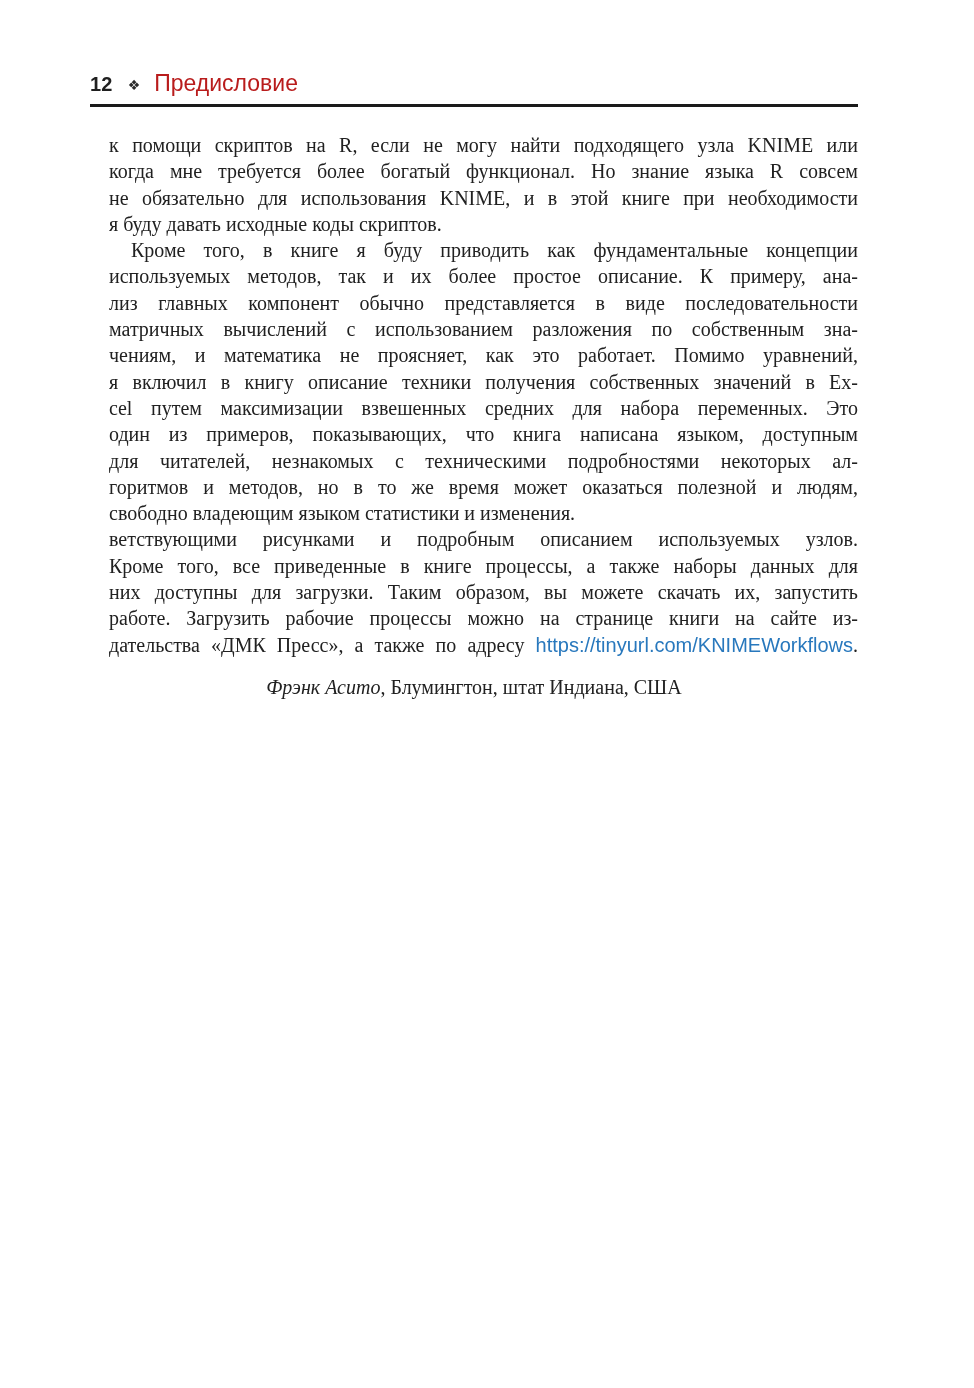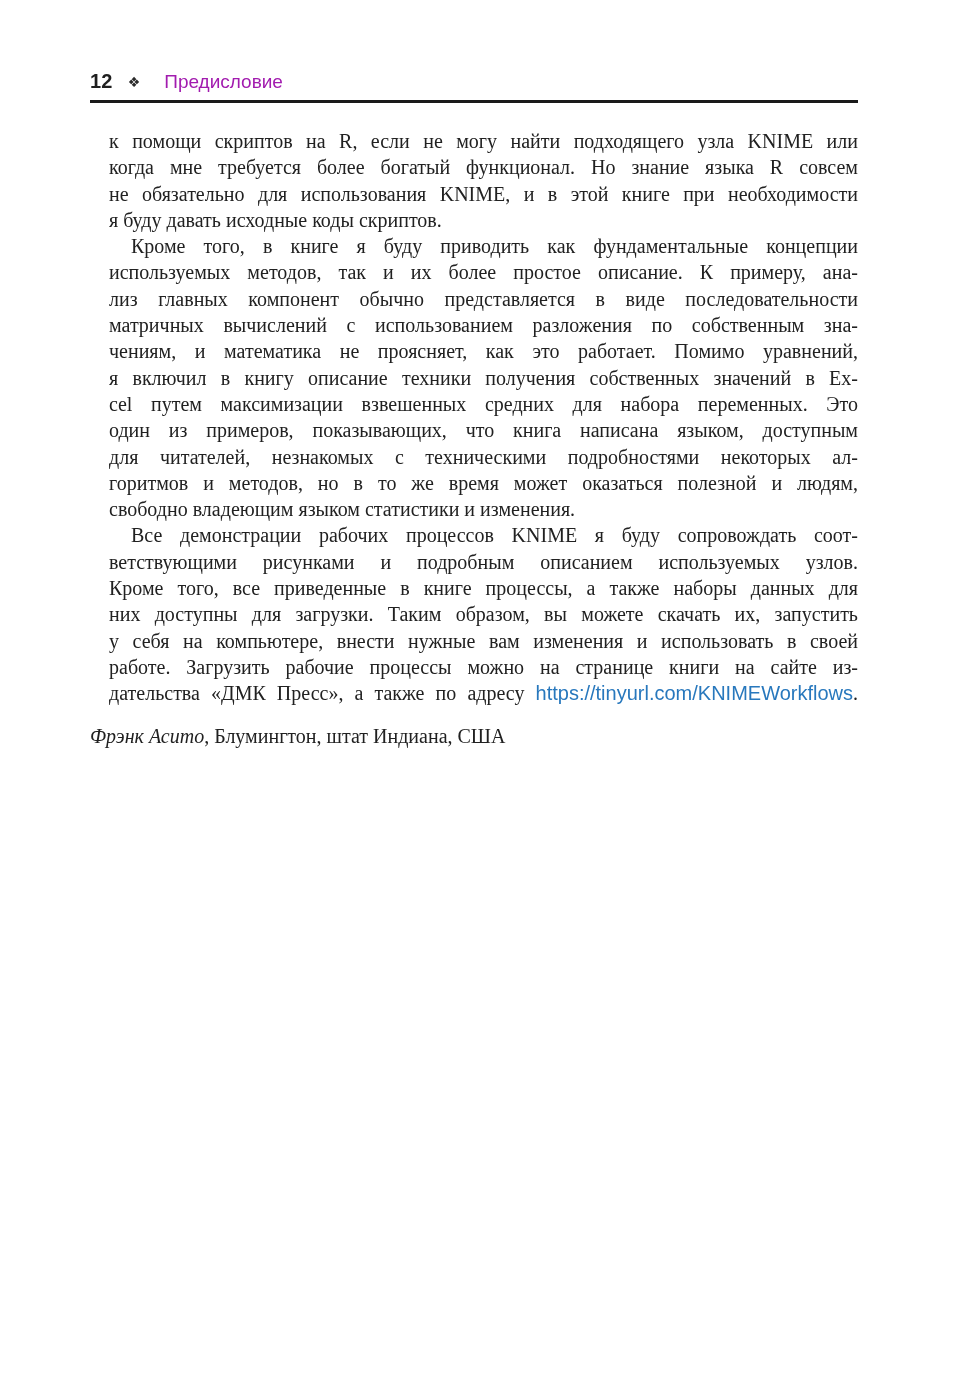--- a/index.html
+++ b/index.html
@@ -38,23 +38,23 @@
     letter-spacing: 0.2px;
   }
   .ornament {
     font-size: 14px;
     margin-left: 15px;
     position: relative;
     top: -1px;
     color: #2a2a2a;
   }
   .header-title {
-    font-size: 19px;
-    margin-left: 24px;
-    color: #a21caf;
+    font-size: 23px;
+    margin-left: 14px;
+    color: #b91c1c;
   }
   
   .body-text {
     margin-top: 25px;
     font-size: 20px;
     line-height: 26.3px;
   }
   .para { margin: 0; }
   .line {
     white-space: nowrap;
@@ -70,21 +70,21 @@
     font-family: Liberation Sans, sans-serif;
     font-size: 20px;
     color: var(--link-color, #2878bd);
     text-decoration: none;
     cursor: pointer;
   }
   
   .signature {
     margin-top: 16px;
     font-size: 20px;
-    text-align: left;
+    text-align: center;
     line-height: 26.3px;
   }
   .signature .name { font-style: italic; }
 </style>
 </head>
 <body>
 
 <div class="page" style="--page-bg: #ffffff; --text-color: #212121; --rule-color: #1a1a1a; --link-color: #2878bd;">
   <div class="page-inner">
 
@@ -109,25 +109,23 @@
           <div class="line just">матричных вычислений с использованием разложения по собственным зна-</div>
           <div class="line just">чениям, и математика не проясняет, как это работает. Помимо уравнений,</div>
           <div class="line just">я включил в книгу описание техники получения собственных значений в Ex-</div>
           <div class="line just">cel путем максимизации взвешенных средних для набора переменных. Это</div>
           <div class="line just">один из примеров, показывающих, что книга написана языком, доступным</div>
           <div class="line just">для читателей, незнакомых с техническими подробностями некоторых ал-</div>
           <div class="line just">горитмов и методов, но в то же время может оказаться полезной и людям,</div>
           <div class="line">свободно владеющим языком статистики и изменения.</div>
         </div>
         <div class="para">
-          <div class="line just first-indent">Все демонстрации рабочих процессов KNIME я буду сопровождать соот-</div>
           <div class="line just">ветствующими рисунками и подробным описанием используемых узлов.</div>
           <div class="line just">Кроме того, все приведенные в книге процессы, а также наборы данных для</div>
           <div class="line just">них доступны для загрузки. Таким образом, вы можете скачать их, запустить</div>
-          <div class="line just">у себя на компьютере, внести нужные вам изменения и использовать в своей</div>
           <div class="line just">работе. Загрузить рабочие процессы можно на странице книги на сайте из-</div>
           <div class="line just"><span>дательства «ДМК Пресс», а также по адресу </span><span class="link">https://tinyurl.com/KNIMEWorkflows</span><span>.</span></div>
         </div>
       </div>
 
     <div class="signature">
       <span class="name">Фрэнк Асито</span><span>, Блумингтон, штат Индиана, США</span>
     </div>
 
   </div>

